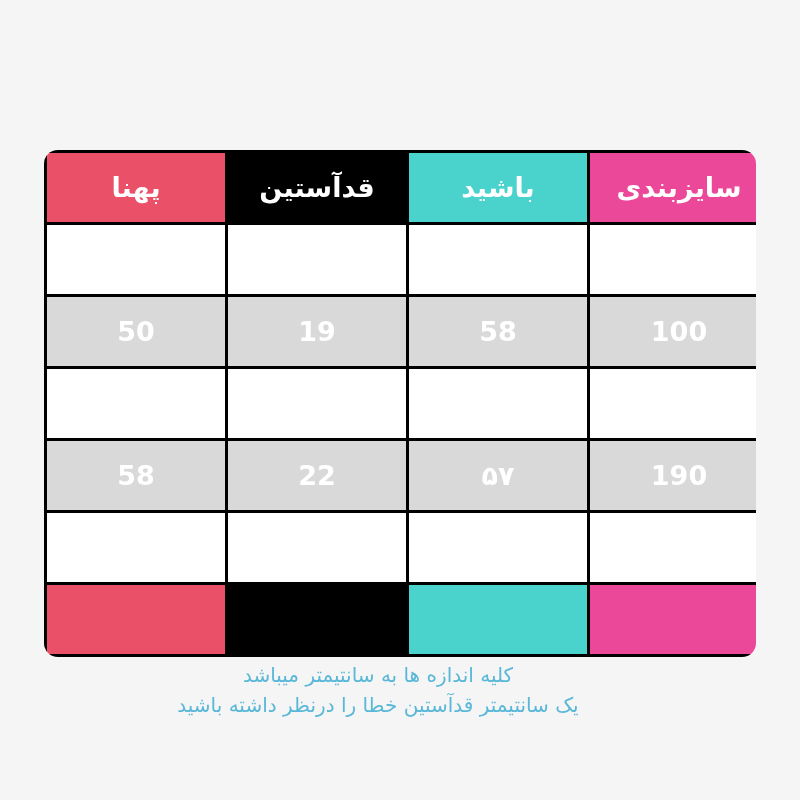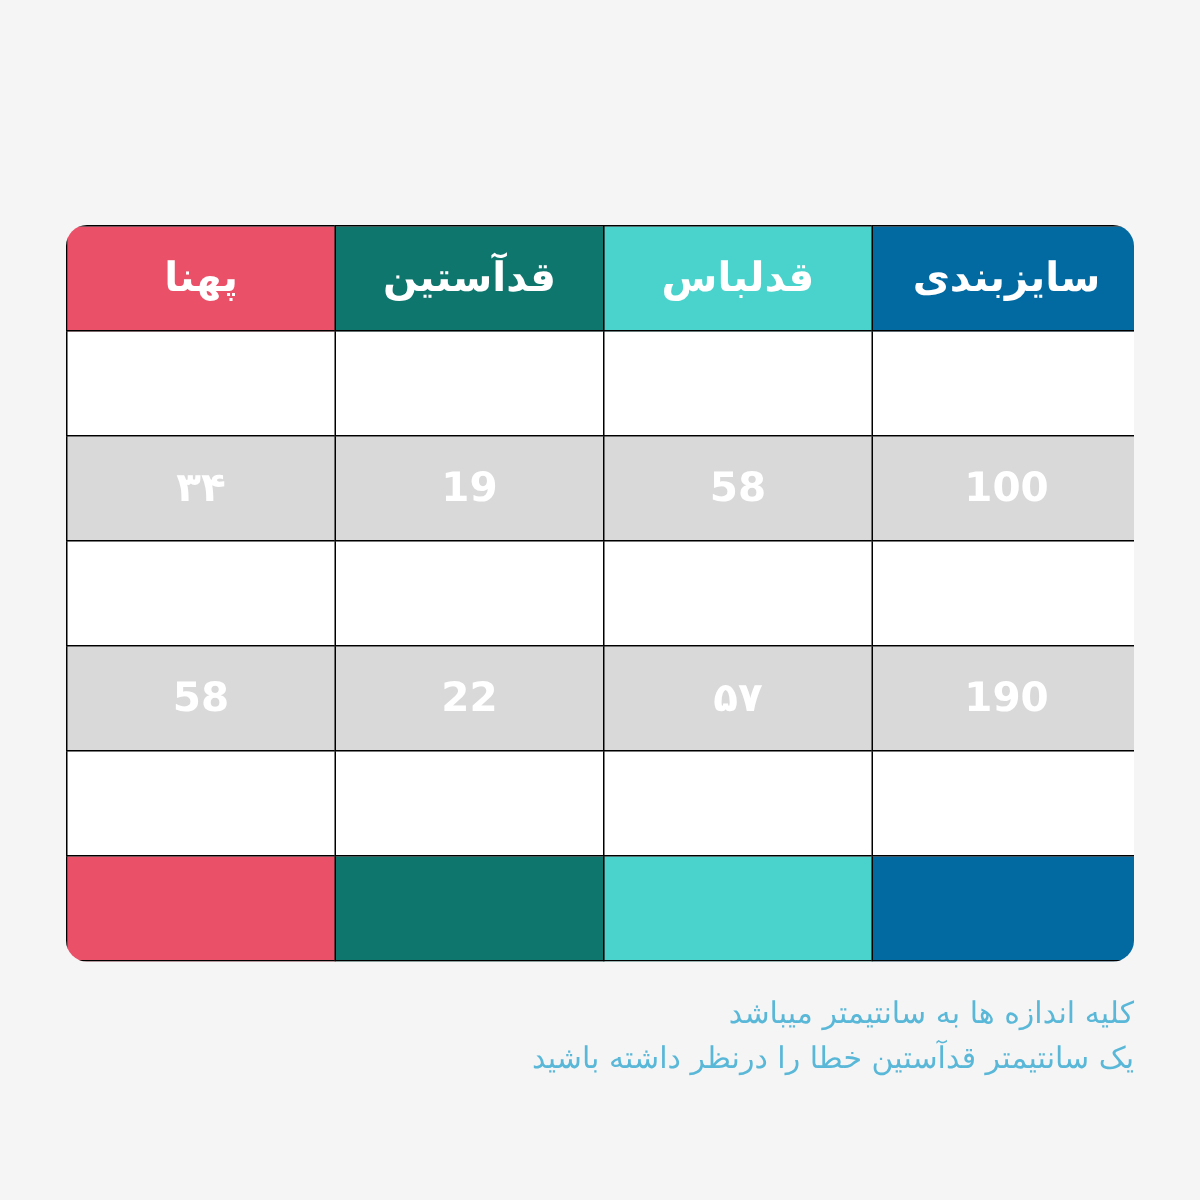--- a/index.html
+++ b/index.html
@@ -39,32 +39,32 @@
   table.size-table td,
   table.size-table th {
     width: 178px;
     height: 69px;
     text-align: center;
     vertical-align: middle;
     padding: 0;
     font-size: 27px;
     font-weight: bold;
     color: #ffffff;
-    border: 1px solid #000000;
+    border: 3px solid #000000;
   }
 
   thead th {
     font-size: 27px;
     height: 84px;
     border: none;
   }
 
-  .h-size   { background: #0369a1; }
+  .h-size   { background: #ec4899; }
   .h-length { background: #49d3cc; }
-  .h-sleeve { background: #0f766e; }
+  .h-sleeve { background: #000000; }
   .h-width  { background: #ea5169; }
 
   tbody td {
     color: #3e3e3e;
     font-size: 27px;
     font-weight: normal;
   }
 
   tbody tr.odd td  { background: #ffffff; }
   tbody tr.even td { background: #d9d9d9; }
@@ -72,21 +72,21 @@
   tfoot td {
     height: 52px;
     border: none;
   }
 
   .footer-note {
     position: absolute;
     left: 0;
     right: 44px;
     top: 660px;
-    text-align: right;
+    text-align: center;
     direction: rtl;
     color: #59b7d8;
     font-size: 20px;
     line-height: 30px;
     font-family: "DejaVu Sans", sans-serif;
   }
 
   .footer-note div {
     padding-right: 0;
   }
@@ -94,37 +94,37 @@
 </head>
 <body>
 
 <div class="page">
 
   <div class="table-wrap">
     <table class="size-table">
       <thead>
         <tr>
           <th class="h-size">سایزبندی</th>
-          <th class="h-length">قدلباس</th>
+          <th class="h-length">باشید</th>
           <th class="h-sleeve">قدآستین</th>
           <th class="h-width">پهنا</th>
         </tr>
       </thead>
       <tbody>
         <tr class="odd">
           <td>۹۰</td>
           <td>۴۹</td>
           <td>۳۵</td>
           <td>۳۳</td>
         </tr>
         <tr class="even">
           <td>100</td>
           <td>58</td>
           <td>19</td>
-          <td>۳۴</td>
+          <td>50</td>
         </tr>
         <tr class="odd">
           <td>۱۱۰</td>
           <td>۵۳</td>
           <td>۴۰</td>
           <td>۳۷</td>
         </tr>
         <tr class="even">
           <td>190</td>
           <td>۵۷</td>

